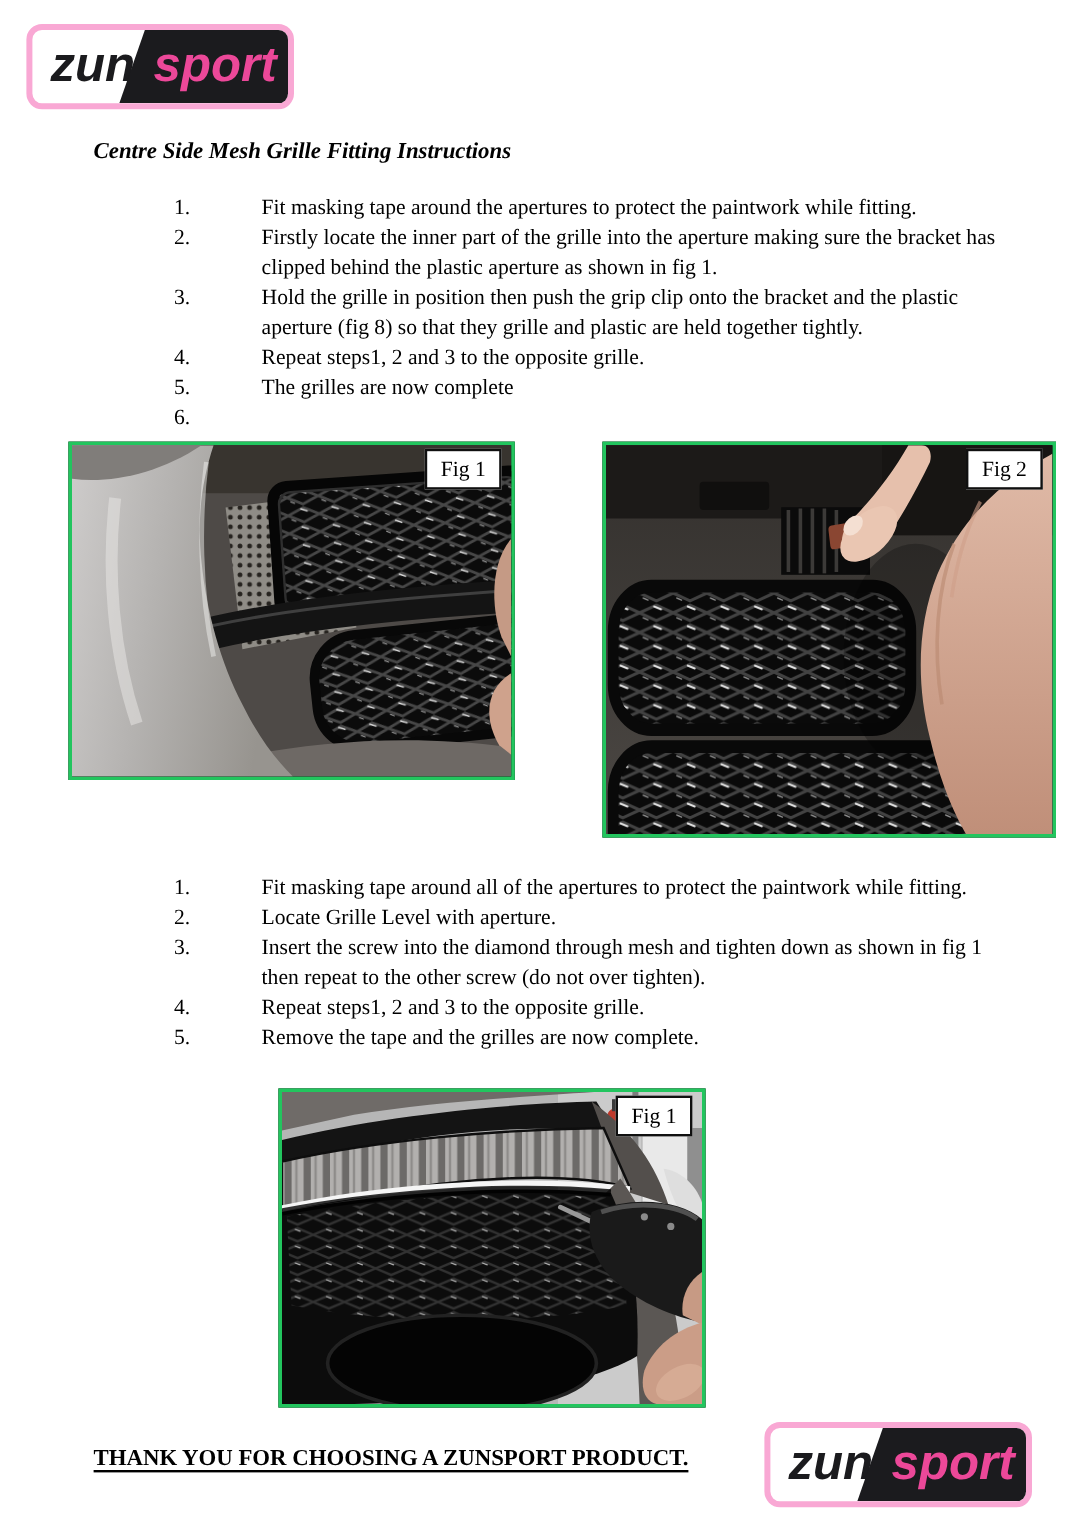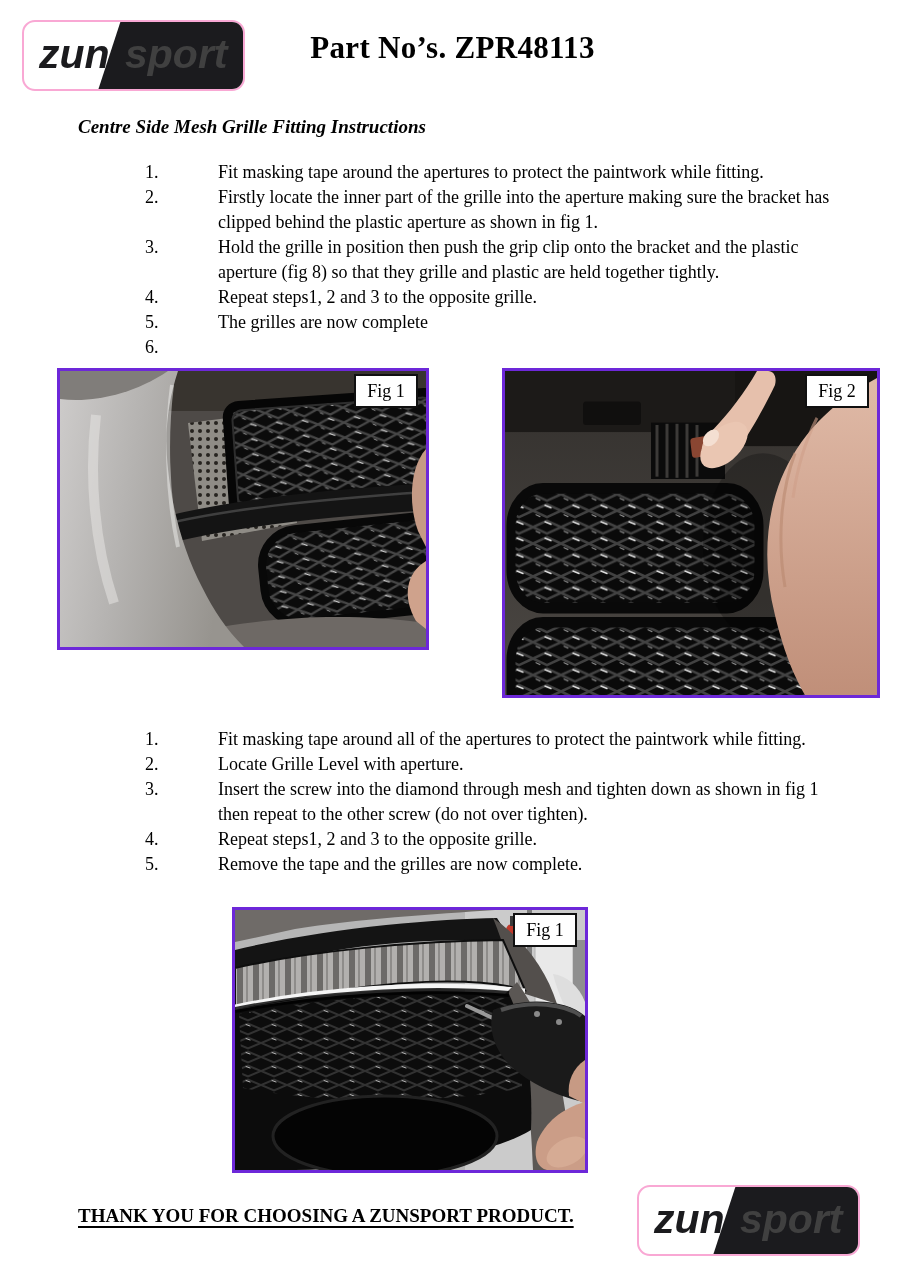--- a/index.html
+++ b/index.html
@@ -6,34 +6,34 @@
   html,body { background:#e8e8e8; }
   .page {
     position:relative; width:905px; height:1280px; margin:0 auto;
     background:#ffffff; overflow:hidden;
     font-family:"Liberation Serif", serif; color:#000;
   }
 
   
   .logo {
     position:absolute; width:223px; height:71px;
-    background:#fff; border:2px solid #f9a8d4; border-radius:13px;
+    background:#fff; border:5px solid #f9a8d4; border-radius:13px;
     overflow:hidden;
   }
   .logo-black {
     position:absolute; inset:0; background:#1b1b1e;
     clip-path:polygon(44% 0, 100% 0, 100% 100%, 34% 100%);
   }
   .logo-zun, .logo-sport {
     position:absolute; top:50%; transform:translateY(-54%);
     font-family:"Liberation Sans", sans-serif;
     font-weight:bold; font-style:italic; font-size:41px; letter-spacing:0px;
   }
   .logo-zun  { left:15px; color:#1b1b1e; }
-  .logo-sport{ left:101px; color:#404040; }
+  .logo-sport{ left:101px; color:#ec4899; }
   .logo-header { left:22px; top:20px; }
   .logo-footer { left:637px; top:1185px; }
 
   
   .doc-title {
     position:absolute; left:0; right:0; top:30px; text-align:center;
     font-size:31px; font-weight:bold; letter-spacing:0.3px;
   }
   .page-info {
     position:absolute; left:737px; top:45px;
@@ -49,21 +49,21 @@
   .heading-2 { top:683px; }
 
   .steps { position:absolute; left:145px; font-size:18px; line-height:25px; }
   .steps-1 { top:160px; width:712px; }
   .steps-2 { top:727px; width:690px; }
   .step { display:flex; }
   .step-num { min-width:25px; }
   .step-text { flex:1;margin-left:48px; }
 
   
-  .figure { position:absolute; border:3px solid #6d28d9; background:#000; }
+  .figure { position:absolute; border:3px solid #22c55e; background:#000; }
   .figure-1 { left:57px;  top:368px; width:372px; height:282px; }
   .figure-2 { left:502px; top:368px; width:378px; height:330px; }
   .figure-3 { left:232px; top:907px; width:356px; height:266px; }
   .figure svg { display:block; width:100%; height:100%; }
   .fig-label {
     position:absolute; top:3px; right:8px;
     width:64px; height:34px; background:#fff; border:2px solid #101010;
     display:flex; align-items:center; justify-content:center;
     font-size:18px; color:#000;
   }
@@ -79,21 +79,20 @@
 <body>
 
 <div class="page">
 
   <div class="logo logo-header">
     <span class="logo-zun">zun</span>
     <div class="logo-black"></div>
     <span class="logo-sport">sport</span>
   </div>
 
-  <div class="doc-title">Part No’s. ZPR48113</div>
 
   <div class="section-heading heading-1">Centre Side Mesh Grille Fitting Instructions</div>
   <div class="steps steps-1">
     <div class="step">
       <span class="step-num">1.</span>
       <span class="step-text">Fit masking tape around the apertures to protect the paintwork while fitting.</span>
     </div>
     <div class="step">
       <span class="step-num">2.</span>
       <span class="step-text">Firstly locate the inner part of the grille into the aperture making sure the bracket has clipped behind the plastic aperture as shown in fig 1.</span>

